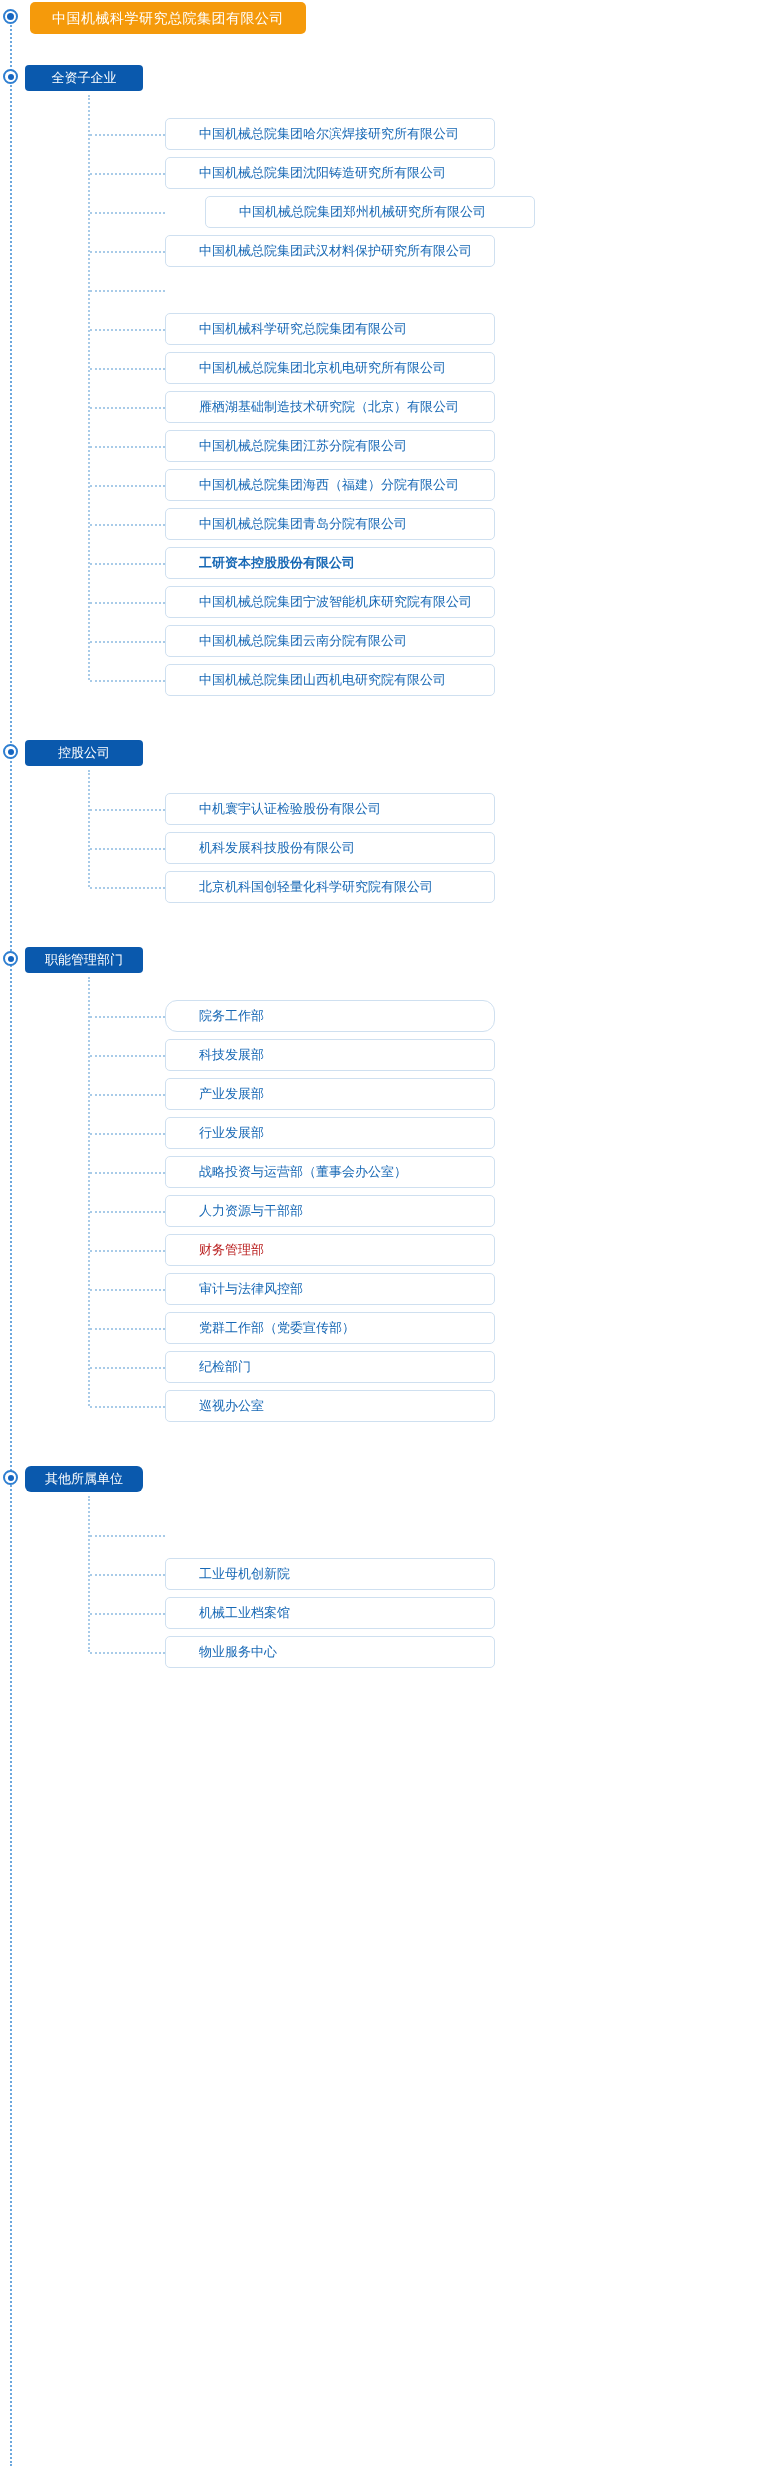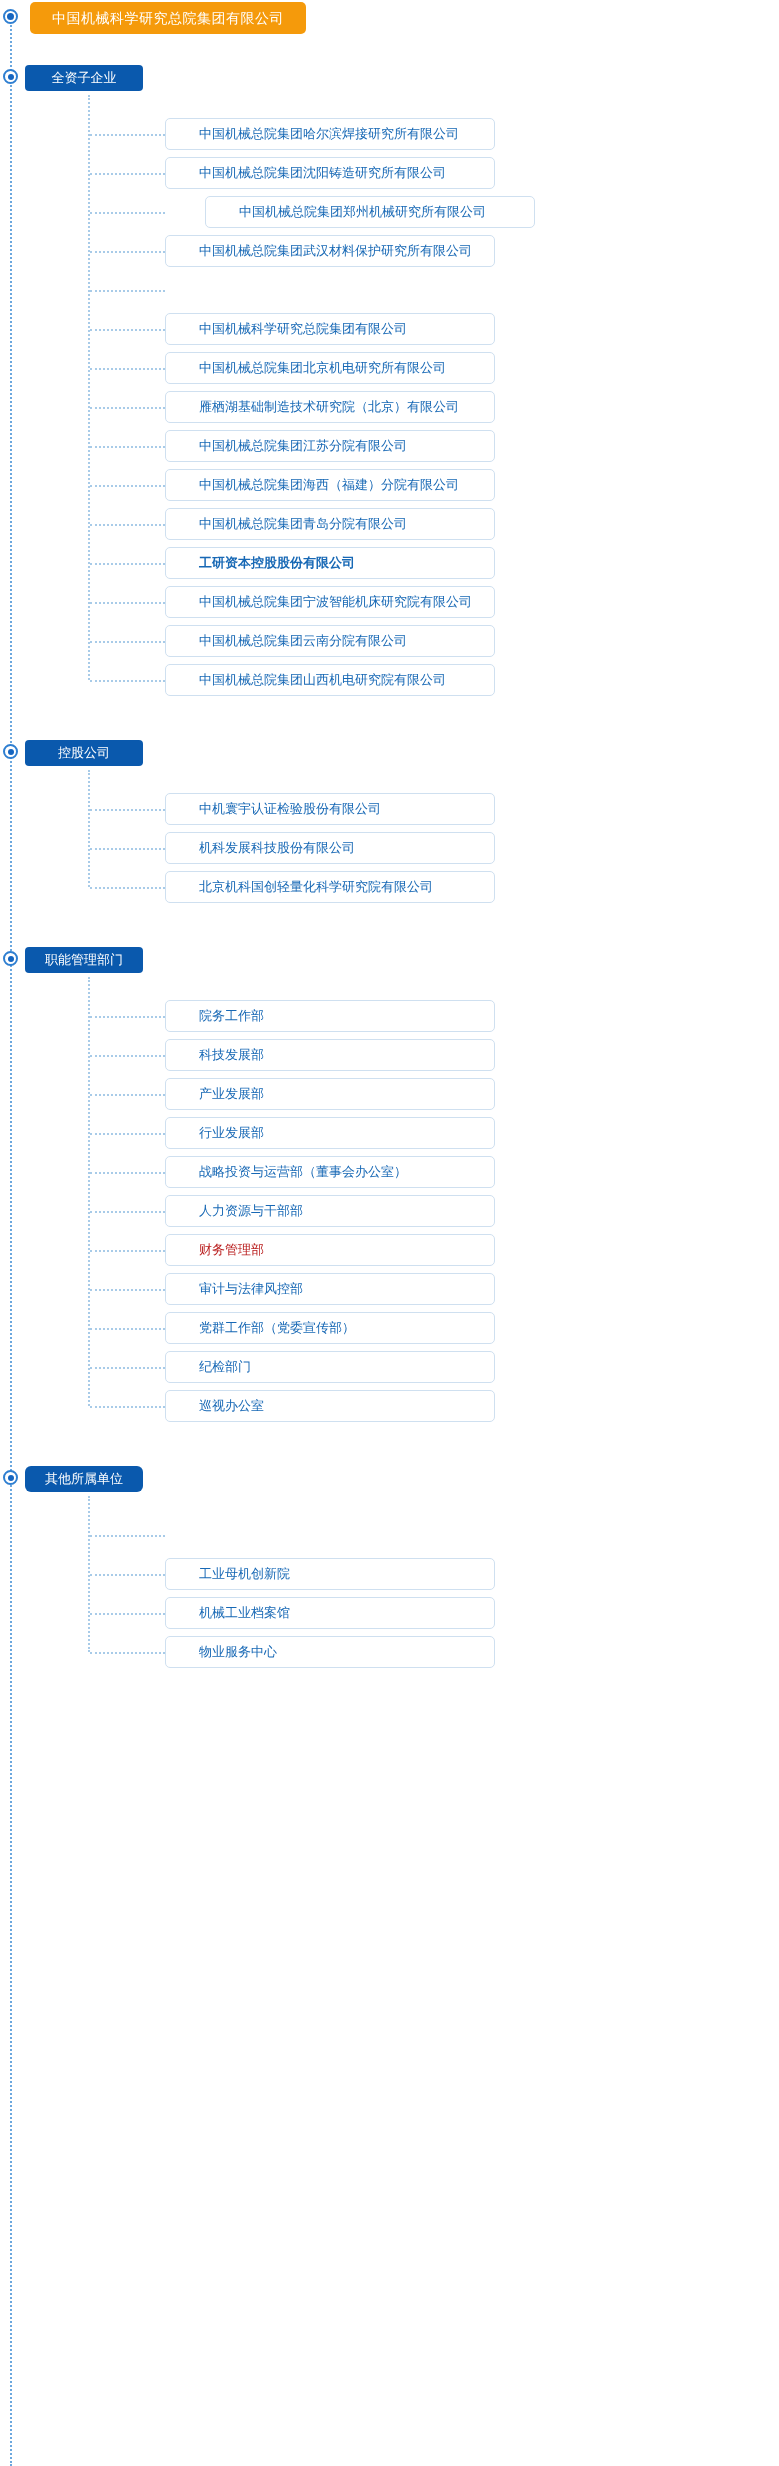--- a/index.html
+++ b/index.html
@@ -168,21 +168,21 @@
     <div class="spine-dot" style="top: 744px;"></div>
     <div class="item-box" style="top: 793px; border-color: rgb(207, 224, 240); color: rgb(23, 104, 181);">中机寰宇认证检验股份有限公司</div>
     <div class="connector" style="top: 809px; border-top-color: rgb(168, 203, 232);"></div>
     <div class="item-box" style="top: 832px; border-color: rgb(207, 224, 240); color: rgb(23, 104, 181);">机科发展科技股份有限公司</div>
     <div class="connector" style="top: 848px; border-top-color: rgb(168, 203, 232);"></div>
     <div class="item-box" style="top: 871px; border-color: rgb(207, 224, 240); color: rgb(23, 104, 181);">北京机科国创轻量化科学研究院有限公司</div>
     <div class="connector" style="top: 887px; border-top-color: rgb(168, 203, 232);"></div>
     <div class="branch-line" style="top: 770px; height: 117px; border-left-color: rgb(168, 203, 232);"></div>
     <div class="section-head" style="top: 947px; background: rgb(10, 89, 173);">职能管理部门</div>
     <div class="spine-dot" style="top: 951px;"></div>
-    <div class="item-box" style="top: 1000px; border-color: rgb(207, 224, 240); color: rgb(23, 104, 181);">院务工作部</div>
+    <div class="item-box" style="top: 1000px; border-color: rgb(207, 224, 240); color: rgb(23, 104, 181); border-radius: 12px;">院务工作部</div>
     <div class="connector" style="top: 1016px; border-top-color: rgb(168, 203, 232);"></div>
     <div class="item-box" style="top: 1039px; border-color: rgb(207, 224, 240); color: rgb(23, 104, 181);">科技发展部</div>
     <div class="connector" style="top: 1055px; border-top-color: rgb(168, 203, 232);"></div>
     <div class="item-box" style="top: 1078px; border-color: rgb(207, 224, 240); color: rgb(23, 104, 181);">产业发展部</div>
     <div class="connector" style="top: 1094px; border-top-color: rgb(168, 203, 232);"></div>
     <div class="item-box" style="top: 1117px; border-color: rgb(207, 224, 240); color: rgb(23, 104, 181);">行业发展部</div>
     <div class="connector" style="top: 1133px; border-top-color: rgb(168, 203, 232);"></div>
     <div class="item-box" style="top: 1156px; border-color: rgb(207, 224, 240); color: rgb(23, 104, 181);">战略投资与运营部（董事会办公室）</div>
     <div class="connector" style="top: 1172px; border-top-color: rgb(168, 203, 232);"></div>
     <div class="item-box" style="top: 1195px; border-color: rgb(207, 224, 240); color: rgb(23, 104, 181);">人力资源与干部部</div>

